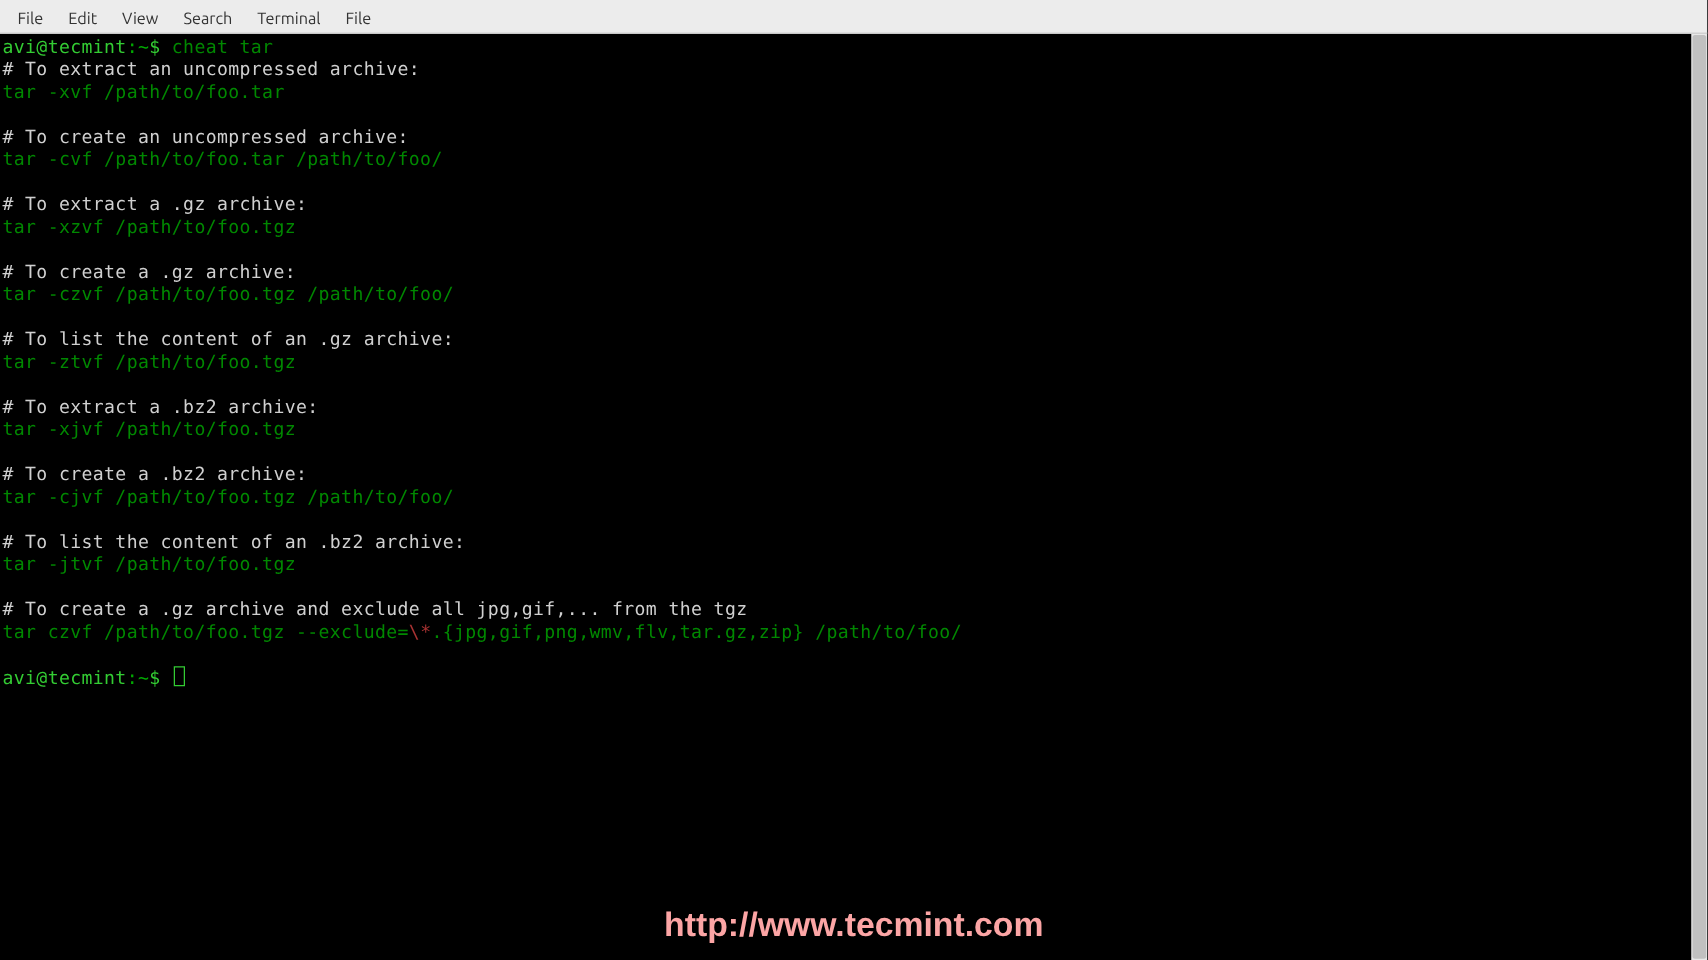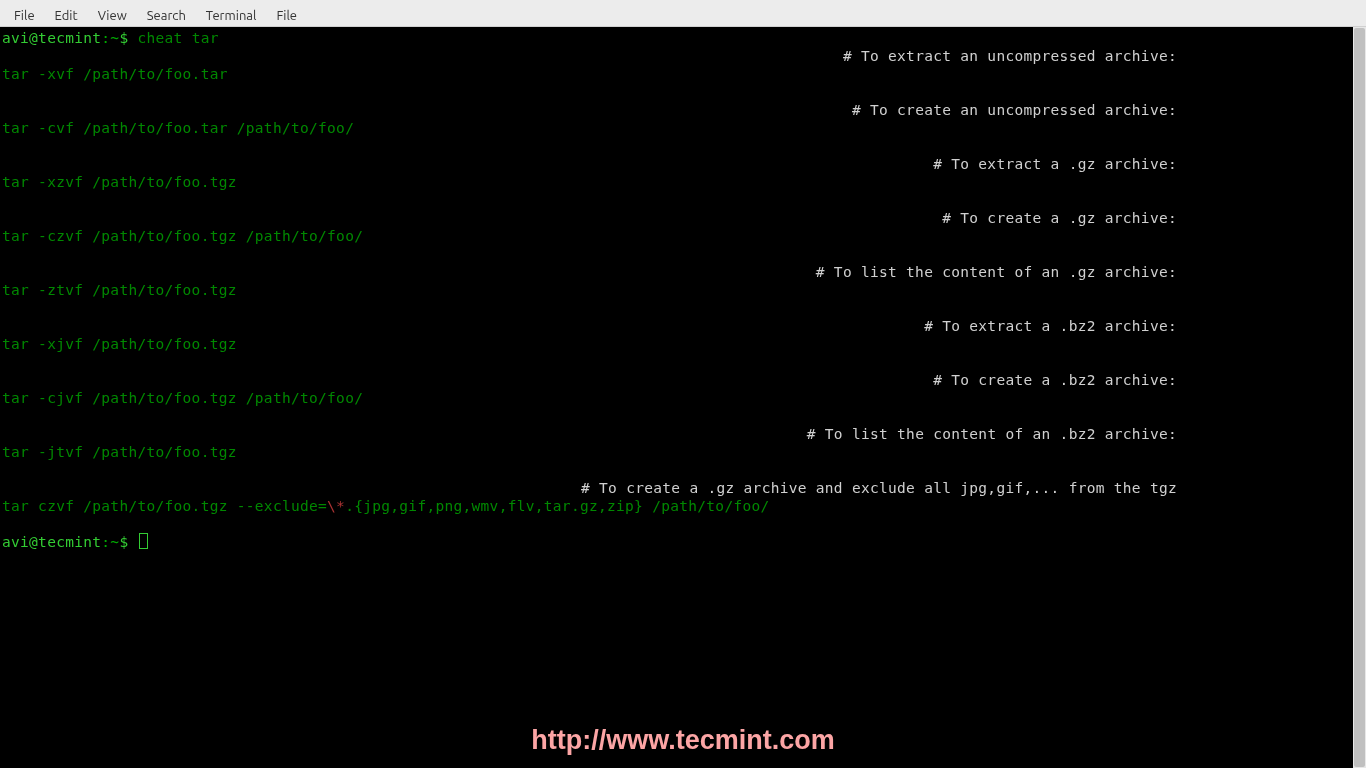--- a/index.html
+++ b/index.html
@@ -42,21 +42,21 @@
       width: 1179px;
     }
     
     .line {
       white-space: pre;
       min-height: 18px;
     }
     
     .green { color: #00aa00; }
     .brightgreen { color: #33cc33; }
-    .white { color: #d0d0d0; text-align: right; }
+    .white { color: #d0d0d0; }
     .darkgreen { color: #008800; }
     .darkred { color: #aa3333; }
     
     .cursor {
       display: inline-block;
       width: 9px;
       height: 16px;
       border: 1px solid #33cc33;
       vertical-align: -2px;
       margin-left: 2px;

